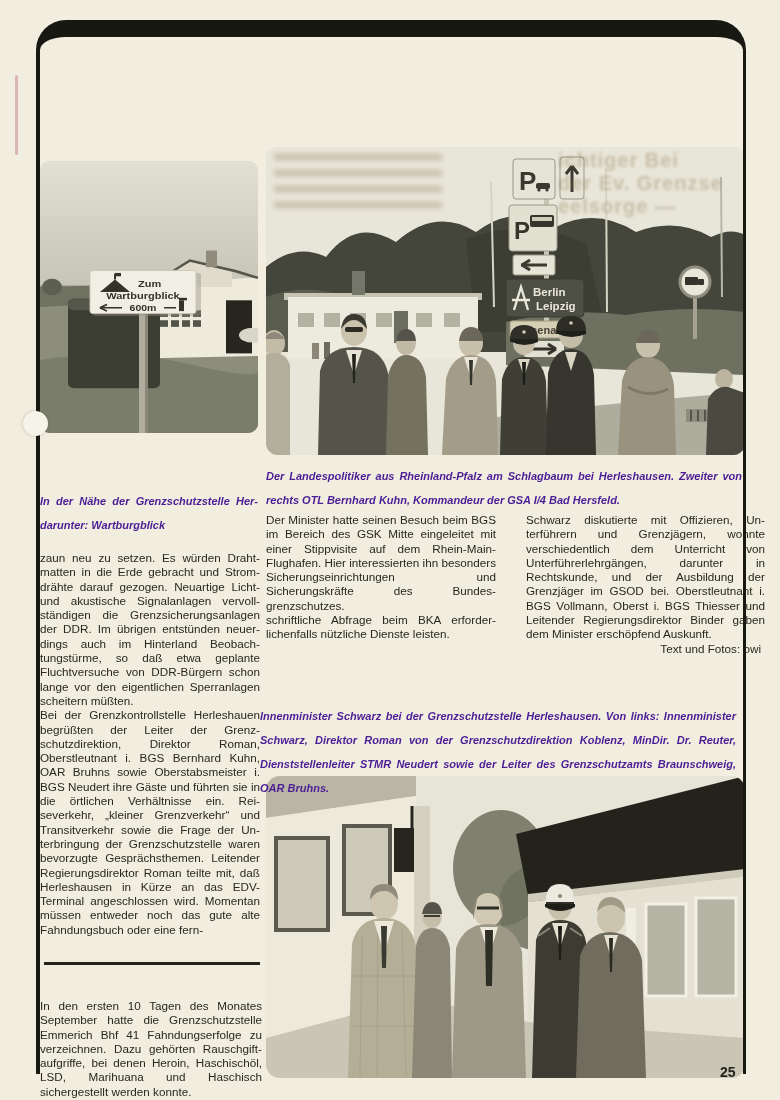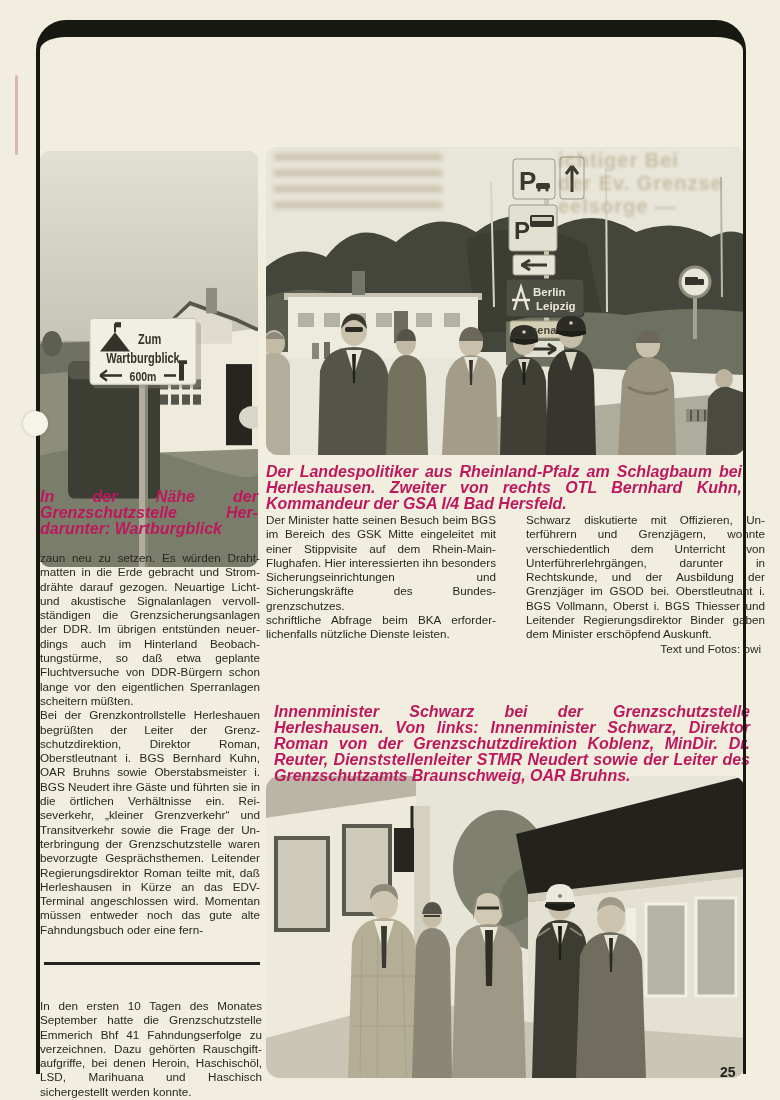--- a/index.html
+++ b/index.html
@@ -18,30 +18,30 @@
     pointer-events:none;z-index:6;
   }
   .scan-line{
     position:absolute;left:15px;top:75px;width:3px;height:80px;
     background:rgba(190,110,130,.45);border-radius:2px;z-index:2;filter:blur(.5px);
   }
   figure.photo{
     margin:0;position:absolute;overflow:hidden;background:#cfcdc0;z-index:3;
   }
   figure.photo svg{display:block;width:100%;height:100%;}
-  #photo1{left:40px;top:151px;width:218px;height:416px;border-radius:10px;}
+  #photo1{left:40px;top:161px;width:218px;height:272px;border-radius:10px;}
   #photo2{left:266px;top:147px;width:479px;height:308px;border-radius:12px;}
   #photo3{left:266px;top:776px;width:479px;height:302px;border-radius:14px;}
   .caption{
     position:absolute;font-weight:bold;font-style:italic;
-    font-size:16px;line-height:16px;text-align:justify;z-index:4;color:#be185d;
+    font-size:11px;line-height:24px;text-align:justify;z-index:4;color:#4c1d95;
   }
   #cap1{left:40px;top:489px;width:218px;}
   #cap2{left:266px;top:464px;width:476px;}
-  #cap3{left:274px;top:704px;width:476px;}
+  #cap3{left:260px;top:704px;width:476px;}
   .bodycol{
     position:absolute;font-size:11.7px;line-height:14.3px;text-align:justify;
     hyphens:manual;z-index:4;color:#28281f;
   }
   .bodycol p{margin:0;}
   #col-left{left:40px;top:551px;width:220px;}
   #col-mid{left:266px;top:513px;width:230px;}
   #col-right{left:526px;top:513px;width:239px;}
   .credit{text-align:right;padding-right:4px;margin-top:1px;font-weight:normal;}
   .rule{

